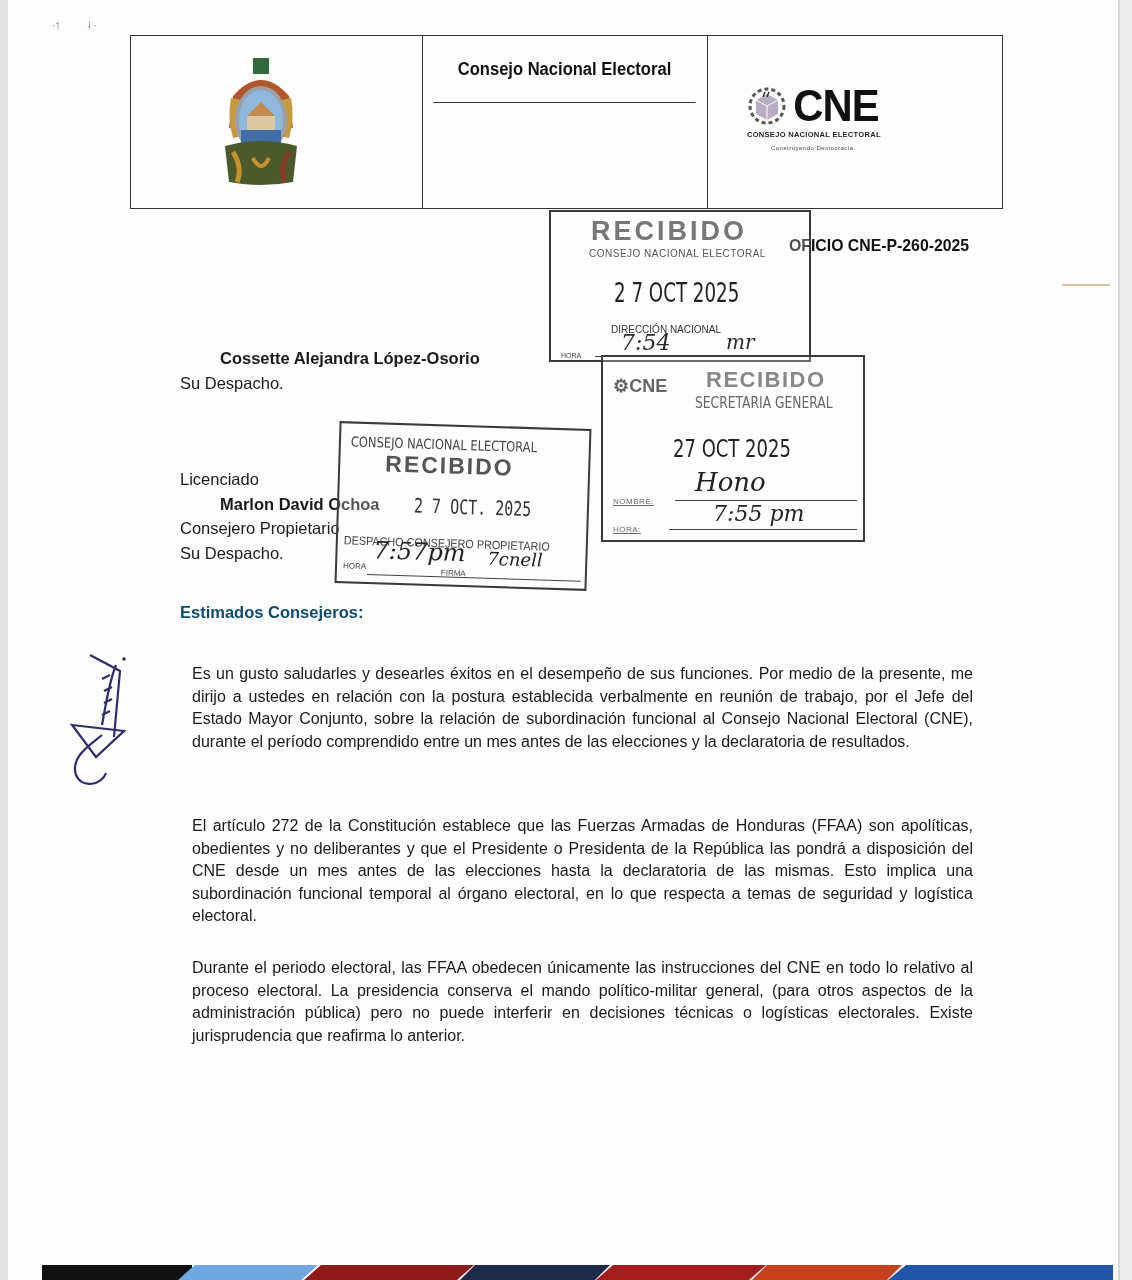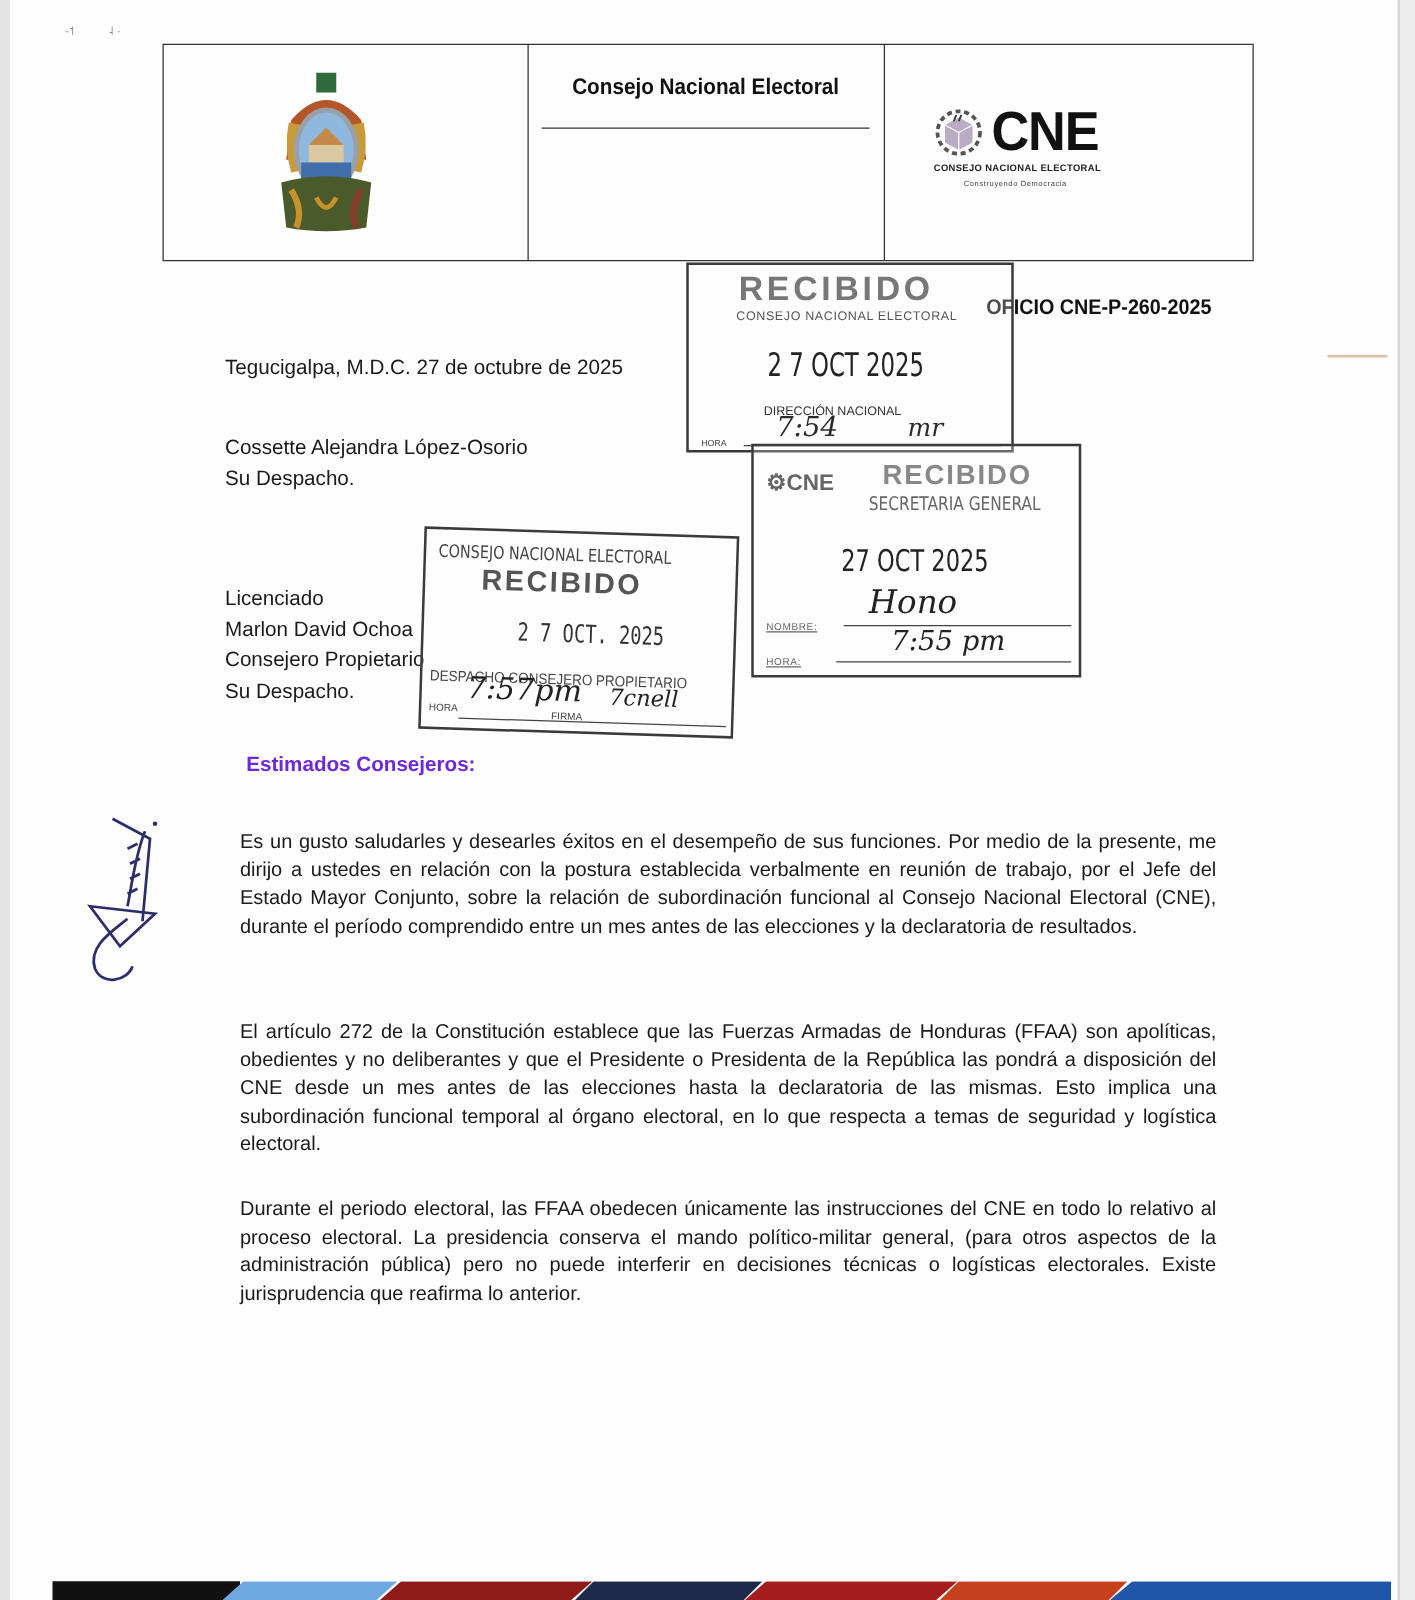--- a/index.html
+++ b/index.html
@@ -17,22 +17,22 @@
   .cne-logo{position:absolute;left:40px;top:50px;width:160px;}
   .cne-logo .row{display:flex;align-items:center;}
   .cne-letters{font-weight:bold;font-size:44px;color:#111;letter-spacing:-1px;line-height:40px;margin-left:4px;transform:scaleX(0.95);}
   .cne-sub{font-size:7.5px;font-weight:bold;color:#222;margin-top:4px;letter-spacing:0.3px;}
   .cne-sub2{font-size:6px;color:#444;margin-top:6px;margin-left:24px;letter-spacing:0.5px;}
   .body-text{position:absolute;left:180px;width:805px;font-size:16px;color:#1a1a1a;line-height:22.5px;}
   .body-text p{margin:12px;text-align:justify;}
   .oficio{position:absolute;left:789px;top:236px;font-weight:bold;font-size:17px;color:#111;transform:scaleX(0.93);transform-origin:left top;}
   .date{position:absolute;left:180px;top:285px;font-size:16.5px;color:#1a1a1a;}
   .addr{position:absolute;left:180px;font-size:16.5px;color:#1a1a1a;line-height:24.5px;}
-  .addr b{font-weight:normal;}
-  .salut{position:absolute;left:180px;top:603px;font-weight:bold;font-size:16.5px;color:#6d28d9;margin-left:17px;}
+  .addr b{font-weight:bold;margin-left:40px;}
+  .salut{position:absolute;left:180px;top:603px;font-weight:bold;font-size:16.5px;color:#0c4a6e;}
   
   .stamp{position:absolute;border:2px solid #3a3a3a;box-sizing:border-box;background:rgba(255,255,255,0.25);color:#333;font-family:"Liberation Sans",sans-serif;}
   .st1{left:549px;top:210px;width:262px;height:152px;}
   .st1 .big{position:absolute;left:40px;top:4px;font-size:27px;font-weight:bold;letter-spacing:3px;color:#777;}
   .st1 .org{position:absolute;left:38px;top:36px;font-size:10px;color:#555;letter-spacing:0.5px;}
   .st1 .dt{position:absolute;left:63px;top:66px;font-size:26px;color:#222;font-family:"DejaVu Sans Condensed","DejaVu Sans",sans-serif;transform:scaleX(0.78);transform-origin:left top;}
   .st1 .dept{position:absolute;left:60px;top:112px;font-size:10px;color:#333;}
   .st1 .hora{position:absolute;left:10px;top:140px;font-size:7px;color:#444;}
   .st1 .hw{position:absolute;left:70px;top:118px;font-size:22px;color:#2b2b2b;font-family:"DejaVu Serif",serif;font-style:italic;}
   .st2{left:601px;top:355px;width:264px;height:187px;}
@@ -97,21 +97,20 @@
         </div>
         <div class="cne-sub">CONSEJO NACIONAL ELECTORAL</div>
         <div class="cne-sub2">Construyendo Democracia</div>
       </div>
     </div>
   </div>
 
   <div class="oficio">OFICIO CNE-P-260-2025</div>
   <div class="orangeline"></div>
 
-  <div class="date">Tegucigalpa, M.D.C. 27 de octubre de 2025</div>
 
   <div class="addr" style="top:346px;">
     <div><b>Cossette Alejandra López-Osorio</b></div>
     <div>Su Despacho.</div>
   </div>
 
   <div class="addr" style="top:467px;">
     <div>Licenciado</div>
     <div><b>Marlon David Ochoa</b></div>
     <div>Consejero Propietario</div>

